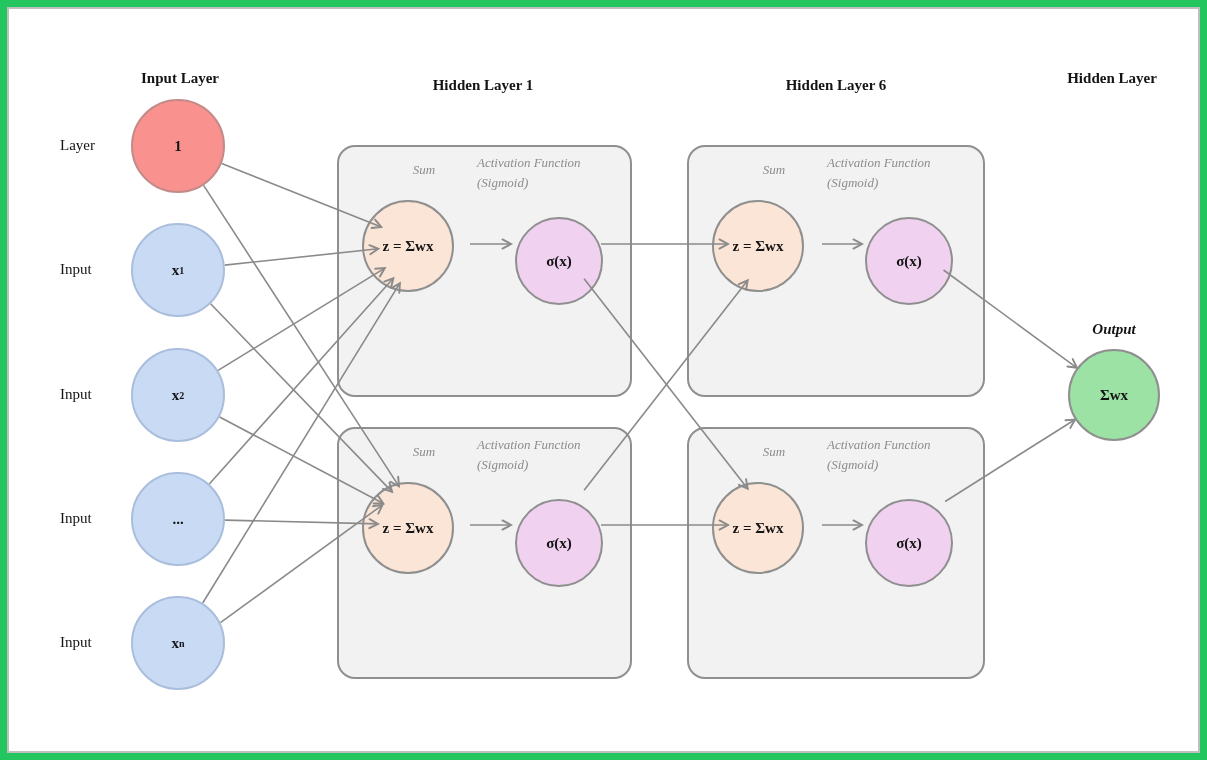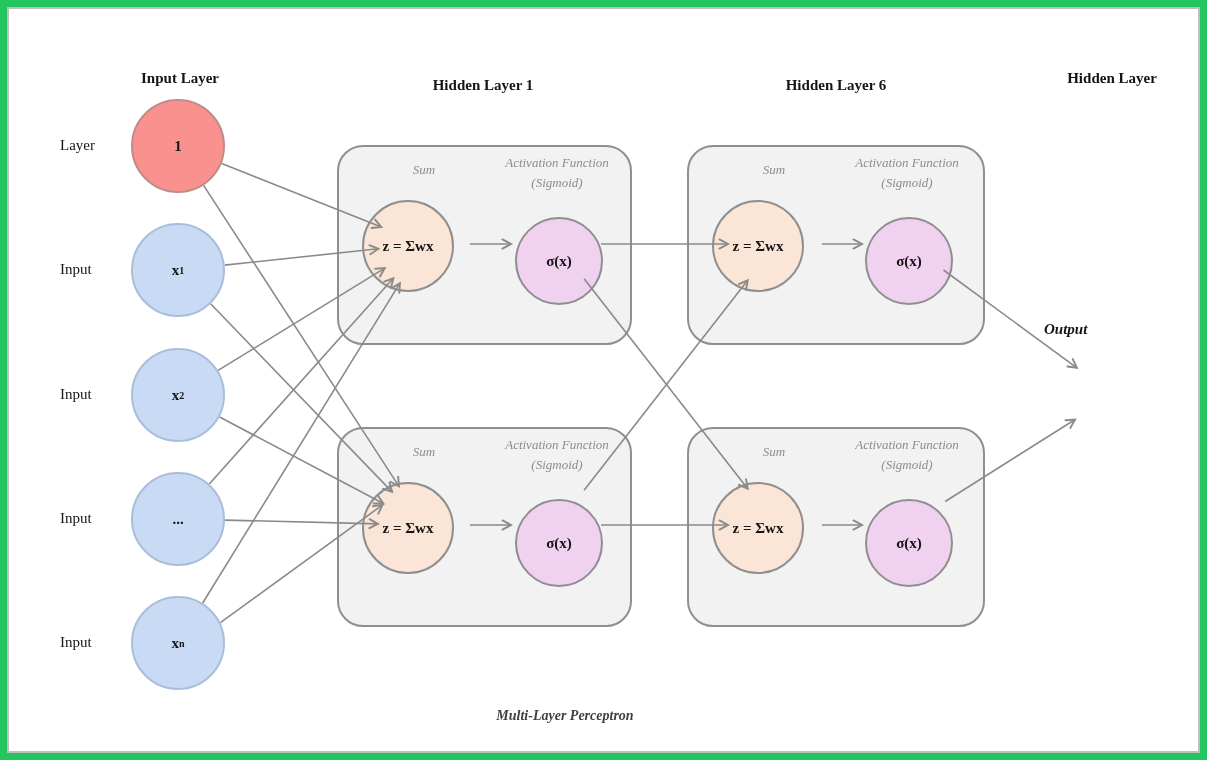--- a/index.html
+++ b/index.html
@@ -8,33 +8,33 @@
   .frame{position:absolute;left:7px;top:7px;width:1193px;height:746px;
          border:2px solid #bfbfbf;box-sizing:border-box;background:#ffffff;}
   .layer-title{position:absolute;font-size:15px;font-weight:bold;color:#141414;text-align:center;}
   .side-label{position:absolute;font-size:15px;color:#141414;}
   .node{position:absolute;border-radius:50%;display:flex;align-items:center;justify-content:center;
         font-weight:bold;font-size:15px;color:#141414;box-sizing:border-box;border:2px solid #8f8f8f;}
   .node sub{font-size:10px;font-weight:bold;}
   .input-node{left:131px;width:94px;height:94px;border-color:#a9bddc;background:var(--input-fill,#c9dbf4);}
   .bias-node{border-color:#c28a88;background:var(--bias-fill,#f9918e);}
   .in1{top:99px}.in2{top:223px}.in3{top:348px}.in4{top:472px}.in5{top:596px}
-  .hl-box{position:absolute;height:200px;background:var(--box-fill,#f2f2f2);
-          border:2px solid #8f8f8f;border-radius:26px;box-sizing:border-box;}
+  .hl-box{position:absolute;height:252px;background:var(--box-fill,#f2f2f2);
+          border:2px solid #8f8f8f;border-radius:18px;box-sizing:border-box;}
   .box-h1a{left:337px;top:145px;width:295px;}
   .box-h1b{left:337px;top:427px;width:295px;}
   .box-h2a{left:687px;top:145px;width:298px;}
   .box-h2b{left:687px;top:427px;width:298px;}
   .unit-sum-title{position:absolute;left:25px;top:15px;width:120px;text-align:center;
                   font-size:13px;font-style:italic;color:#8c8c8c;}
-  .unit-act-title{position:absolute;left:138px;top:6px;width:160px;text-align:center;
+  .unit-act-title{position:absolute;left:138px;top:6px;width:160px;text-align:left;
                   font-size:13px;font-style:italic;color:#8c8c8c;line-height:20px;}
   .sum-node{left:23px;top:53px;width:92px;height:92px;background:var(--sum-fill,#fbe5d6);}
   .act-node{left:176px;top:70px;width:88px;height:88px;background:var(--activation-fill,#f0d1ef);}
-  .output-label{position:absolute;left:1044px;top:321px;width:140px;
+  .output-label{position:absolute;left:1044px;top:321px;width:140px;text-align:center;
                 font-size:15px;font-weight:bold;font-style:italic;color:#141414;}
   .output-node{left:1068px;top:349px;width:92px;height:92px;background:var(--output-fill,#9be2a4);}
   .caption{position:absolute;left:415px;top:708px;width:300px;text-align:center;
            font-size:14px;font-weight:bold;font-style:italic;color:#3f3f3f;}
   svg.wires{position:absolute;left:0;top:0;pointer-events:none;}
   .conn{stroke:var(--line,#8a8a8a);stroke-width:1.6;fill:none;}
   .arrow-tip{stroke:var(--line,#8a8a8a);stroke-width:1.7;fill:none;stroke-linecap:round;}
 </style>
 </head>
 <body>
@@ -141,15 +141,15 @@
   <div class="node input-node in4">
     <span>...</span>
       <sub></sub>
   </div>
   <div class="node input-node in5">
     <span>x</span>
       <sub>n</sub>
   </div>
 
   <div class="output-label">Output</div>
+  <div class="node output-node">Σwx</div>
 
-  <div class="caption">Multi-Layer Perceptron</div>
 </div>
 
 </body></html>

